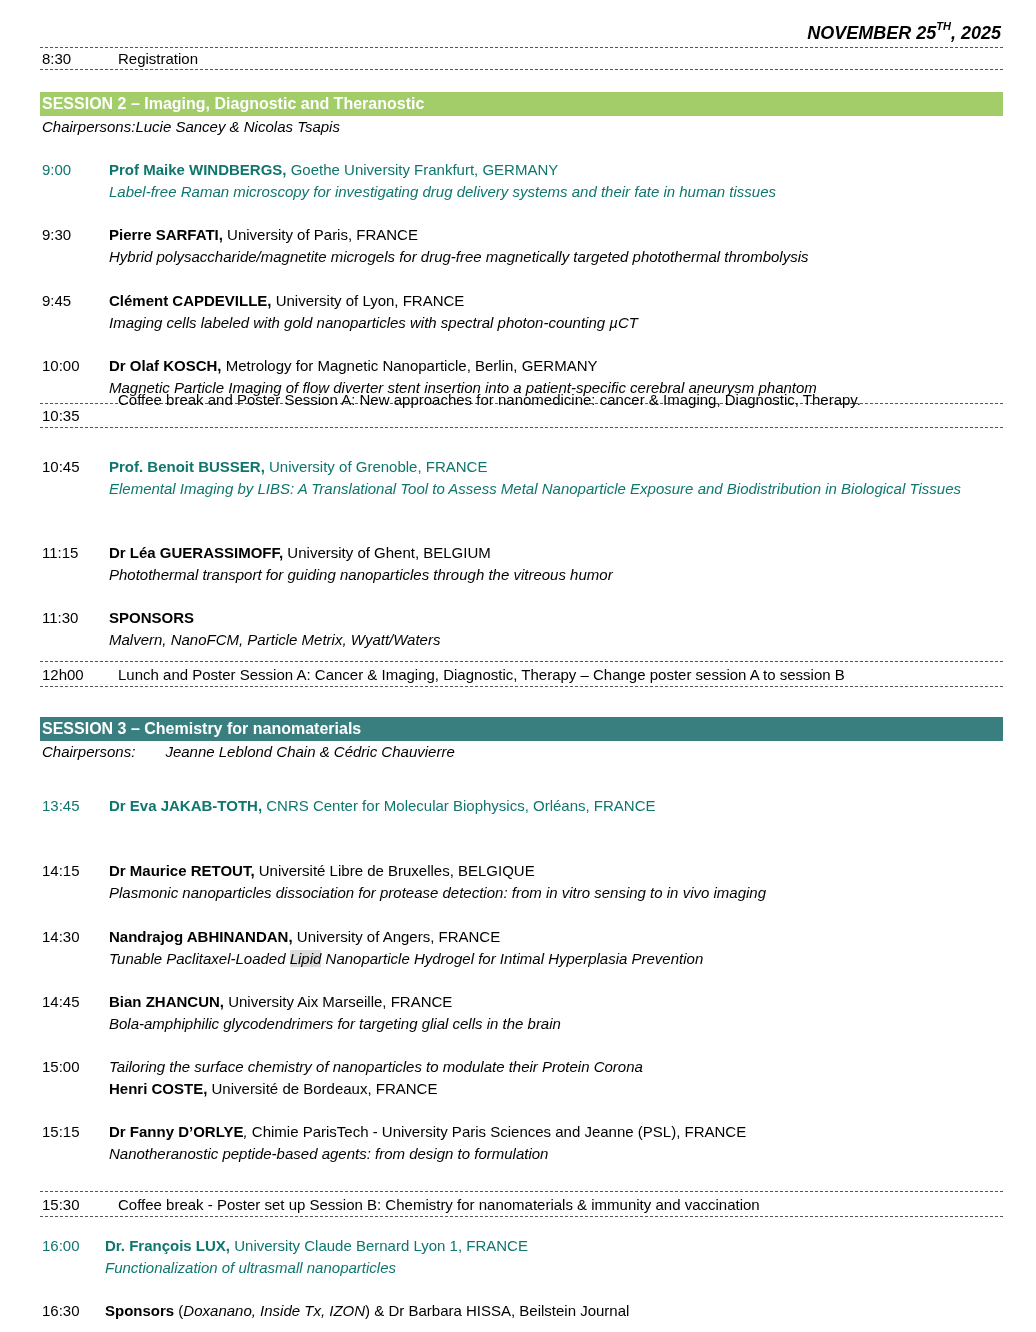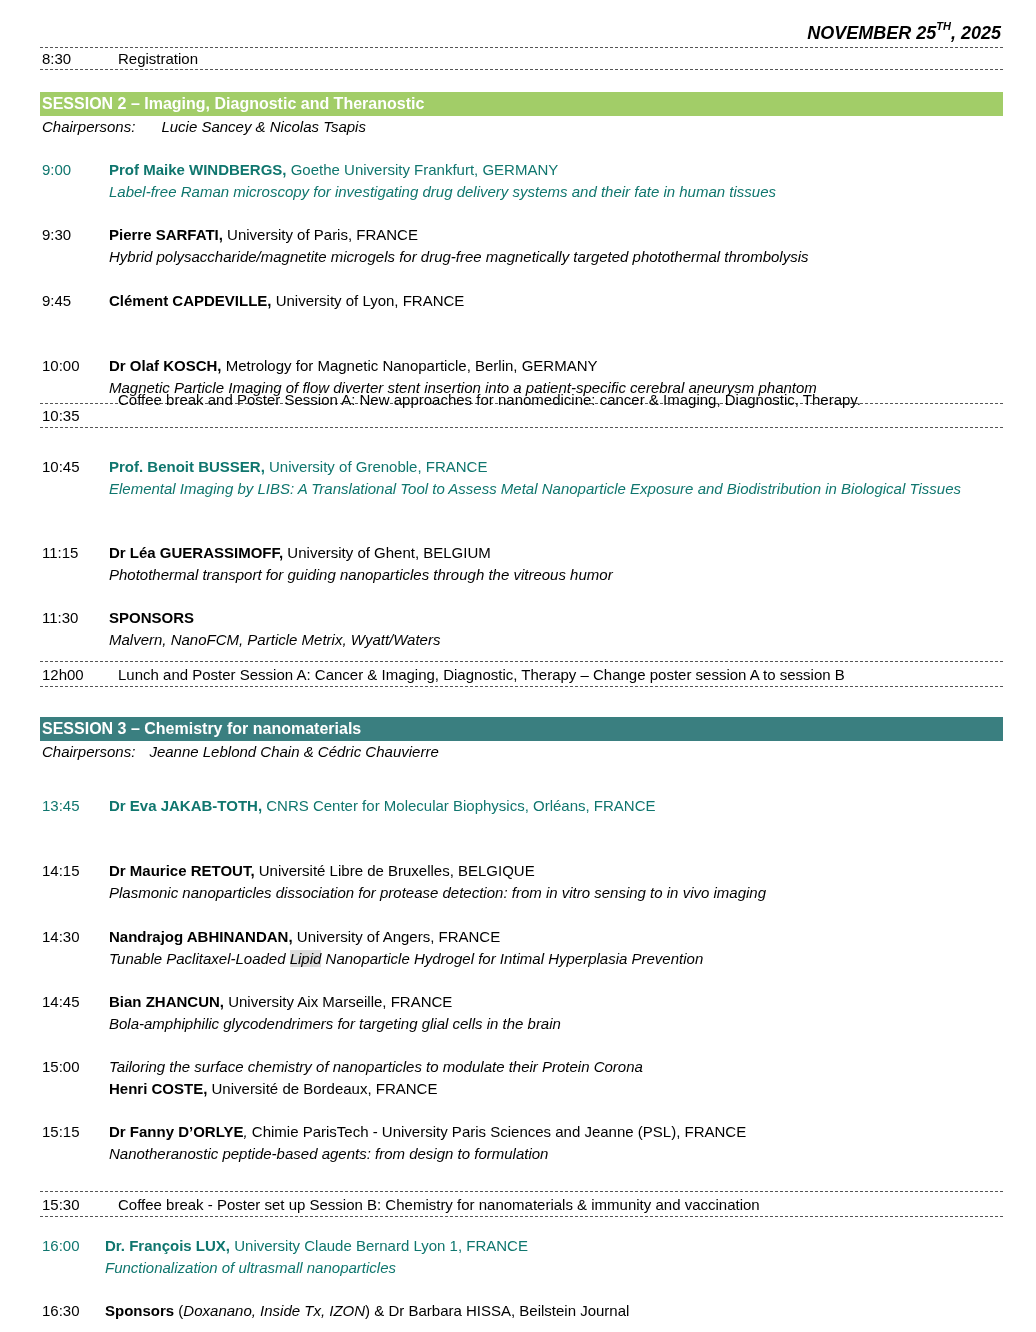--- a/index.html
+++ b/index.html
@@ -10,21 +10,21 @@
   .dash { position: absolute; left: 40px; width: 963px; border-top: 1px dashed #555; height: 0; }
   .time { position: absolute; left: 42px; line-height: 20px; }
   .body { position: absolute; left: 109px; line-height: 21.5px; width: 890px; }
   .body.shift { left: 105px; }
   .red { color: #0f766e; }
   .b { font-weight: bold; }
   .i { font-style: italic; }
   .break-text { position: absolute; left: 118px; line-height: 20px; white-space: nowrap; }
   .session { position: absolute; left: 40px; width: 963px; height: 24px; font-weight: bold; font-size: 16px; line-height: 24px; padding-left: 2px; color: #fff; }
   .chair { position: absolute; left: 42px; font-style: italic; line-height: 20px; }
-  .chair .names { margin-left: 26px; }
+  .chair .names { }
   .hl { background: #dedede; }
   .line { display: block; }
 </style>
 </head>
 <body>
 
 <div class="date"><span>NOVEMBER 25</span><sup>TH</sup><span>, 2025</span></div>
 
 <div class="dash" style="top:47px"></div>
 <div class="time" style="top:49px">8:30</div>
@@ -42,20 +42,21 @@
 
 <div class="time" style="top:225px">9:30</div>
 <div class="body" style="top:224px">
   <span class="line"><span class="b">Pierre SARFATI,</span><span> University of Paris, FRANCE</span></span>
   <span class="line i">Hybrid polysaccharide/magnetite microgels for drug-free magnetically targeted photothermal thrombolysis</span>
 </div>
 
 <div class="time" style="top:291px">9:45</div>
 <div class="body" style="top:290px">
   <span class="line"><span class="b">Clément CAPDEVILLE,</span><span> University of Lyon, FRANCE</span></span>
+  <span class="line i">Imaging cells labeled with gold nanoparticles with spectral photon-counting µCT</span>
 </div>
 
 <div class="time" style="top:356px">10:00</div>
 <div class="body" style="top:355px">
   <span class="line"><span class="b">Dr Olaf KOSCH,</span><span> Metrology for Magnetic Nanoparticle, Berlin, GERMANY</span></span>
   <span class="line i">Magnetic Particle Imaging of flow diverter stent insertion into a patient-specific cerebral aneurysm phantom</span>
 </div>
 
 <div class="dash" style="top:403px"></div>
 <div class="time" style="top:406px">10:35</div>
@@ -79,21 +80,21 @@
   <span class="line"><span class="b">SPONSORS</span></span>
   <span class="line i">Malvern, NanoFCM, Particle Metrix, Wyatt/Waters</span>
 </div>
 
 <div class="dash" style="top:661px"></div>
 <div class="time" style="top:665px">12h00</div>
 <div class="break-text" style="top:665px">Lunch and Poster Session A: Cancer &amp; Imaging, Diagnostic, Therapy – Change poster session A to session B</div>
 <div class="dash" style="top:686px"></div>
 
 <div class="session" style="top:717px;background:#3a7f80">SESSION 3 – Chemistry for nanomaterials</div>
-<div class="chair" style="top:742px"><span>Chairpersons:</span><span class="names" style="margin-left:14px">Jeanne Leblond Chain &amp; Cédric Chauvierre</span></div>
+<div class="chair" style="top:742px"><span>Chairpersons:</span><span class="names" style="margin-left:30px">Jeanne Leblond Chain &amp; Cédric Chauvierre</span></div>
 
 <div class="time red" style="top:796px">13:45</div>
 <div class="body red" style="top:795px">
   <span class="line"><span class="b">Dr Eva JAKAB-TOTH,</span><span> CNRS Center for Molecular Biophysics, Orléans, FRANCE</span></span>
 </div>
 
 <div class="time" style="top:861px">14:15</div>
 <div class="body" style="top:860px">
   <span class="line"><span class="b">Dr Maurice RETOUT,</span><span> Université Libre de Bruxelles, BELGIQUE</span></span>
   <span class="line i">Plasmonic nanoparticles dissociation for protease detection: from in vitro sensing to in vivo imaging</span>

